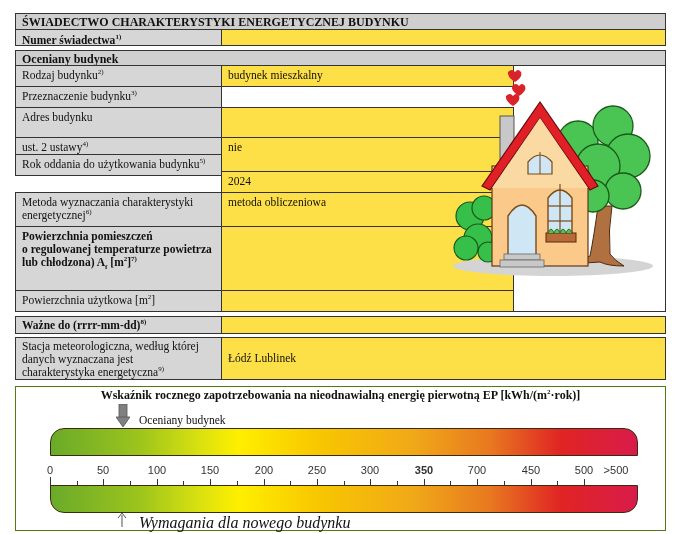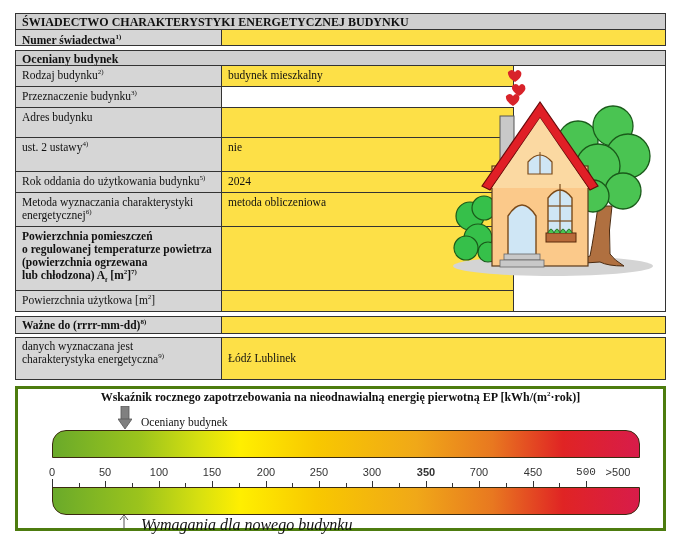--- a/index.html
+++ b/index.html
@@ -4,21 +4,21 @@
 <style>
   html, body { margin:0; padding:0; background:#ffffff; }
   body { width:680px; height:534px; position:relative; overflow:hidden; font-family:"Liberation Serif","DejaVu Serif",serif; color:#111; }
   .abs { position:absolute; box-sizing:border-box; }
   .lbl { background:#d6d6d6; border:1px solid #333; font-size:11.5px; line-height:13px; padding:3px 6px; }
   .val { background:#fde047; border:1px solid #333; font-size:11.5px; line-height:13px; padding:3px 6px; }
   .hdr { background:#cfcfcf; border:1px solid #333; font-size:12px; font-weight:bold; padding:2px 6px; line-height:13px; }
   .bold { font-weight:bold; }
   sup { font-size:7px; line-height:0; vertical-align:super; }
   sub { font-size:7px; line-height:0; }
-  .chartbox { border:3px solid #4d7c0f; background:#fff; }
+  .chartbox { border:1px solid #4d7c0f; background:#fff; }
   .bar { position:absolute; height:26px; border:1px solid #3a2a10;
          background:linear-gradient(to right,#6aaa2a 0%,#9cc41c 15%,#d7e010 25%,#ffef00 32%,#f8c800 45%,#f0a818 62%,#e87820 75%,#e02424 87%,#d81c4a 100%); }
   .bar.top { border-radius:14px 14px 0 0; }
   .bar.bottom { border-radius:0 0 14px 14px; }
   .tick-label { position:absolute; font-family:"Liberation Sans","DejaVu Sans",sans-serif; font-size:11px; color:#333; transform:translateX(-50%); top:0; }
   .tick { position:absolute; width:1px; background:#333; }
 </style>
 </head>
 <body>
 
@@ -60,39 +60,38 @@
   <span></span>
 </div>
 
 <div class="abs lbl" style="left:15px;top:137px;width:207px;height:35px;">
   <div><span>ust. 2 ustawy</span><sup>4)</sup></div>
 </div>
 <div class="abs val" style="left:221px;top:137px;width:293px;height:35px;">
   <span>nie</span>
 </div>
 
-<div class="abs lbl" style="left:15px;top:171px;width:207px;height:22px;">
+<div class="abs lbl" style="left:15px;top:154px;width:207px;height:22px;">
   <span>Rok oddania do użytkowania budynku</span><sup>5)</sup>
 </div>
 <div class="abs val" style="left:221px;top:171px;width:293px;height:22px;">
   <span>2024</span>
 </div>
 
 <div class="abs lbl" style="left:15px;top:192px;width:207px;height:35px;">
   <div>Metoda wyznaczania charakterystyki</div>
   <div><span>energetycznej</span><sup>6)</sup></div>
 </div>
 <div class="abs val" style="left:221px;top:192px;width:293px;height:35px;">
   <span>metoda obliczeniowa</span>
 </div>
 
 <div class="abs lbl" style="left:15px;top:226px;width:207px;height:65px;font-weight:bold;">
   <div>Powierzchnia pomieszczeń</div>
   <div>o regulowanej temperaturze powietrza</div>
-  <div>(powierzchnia ogrzewana</div>
   <div><span>lub chłodzona) A</span><sub>f</sub> <span>[m</span><sup>2</sup><span>]</span><sup>7)</sup></div>
 </div>
 <div class="abs val" style="left:221px;top:226px;width:293px;height:65px;">
   <span></span>
 </div>
 
 <div class="abs lbl" style="left:15px;top:290px;width:207px;height:22px;">
   <span>Powierzchnia użytkowa [m</span><sup>2</sup><span>]</span>
 </div>
 <div class="abs val" style="left:221px;top:290px;width:293px;height:22px;">
@@ -156,20 +155,21 @@
 </div>
 
 <div class="abs lbl bold" style="left:15px;top:316px;width:207px;height:18px;padding-top:2px;">
   <span>Ważne do (rrrr-mm-dd)</span><sup>8)</sup>
 </div>
 <div class="abs val" style="left:221px;top:316px;width:445px;height:18px;">
   <span></span>
 </div>
 
 <div class="abs lbl" style="left:15px;top:337px;width:207px;height:43px;padding-top:2px;">
+  <div>Stacja meteorologiczna, według której</div>
   <div>danych wyznaczana jest</div>
   <div><span>charakterystyka energetyczna</span><sup>9)</sup></div>
 </div>
 <div class="abs val" style="left:221px;top:337px;width:445px;height:43px;padding-top:14px;">
   <span>Łódź Lublinek</span>
 </div>
 
 <div class="abs chartbox" style="left:15px;top:386px;width:651px;height:145px;">
   <div class="abs" style="left:0;top:1px;width:100%;text-align:center;font-size:12px;font-weight:bold;">
     <span>Wskaźnik rocznego zapotrzebowania na nieodnawialną energię pierwotną EP [kWh/(m</span><sup>2</sup><span>·rok)]</span>
@@ -191,21 +191,21 @@
     <span class="tick-label" style="left:0px;">0</span>
     <span class="tick-label" style="left:53px;">50</span>
     <span class="tick-label" style="left:107px;">100</span>
     <span class="tick-label" style="left:160px;">150</span>
     <span class="tick-label" style="left:214px;">200</span>
     <span class="tick-label" style="left:267px;">250</span>
     <span class="tick-label" style="left:320px;">300</span>
     <span class="tick-label" style="left:374px;font-weight:bold;">350</span>
     <span class="tick-label" style="left:427px;">700</span>
     <span class="tick-label" style="left:481px;">450</span>
-    <span class="tick-label" style="left:534px;font-family:Liberation Mono, monospace;">500</span>
+    <span class="tick-label" style="left:534px;">500</span>
     <span class="tick-label" style="left:566px;">&gt;500</span>
   </div>
 
   <div class="abs" style="left:34px;top:90px;width:586px;height:10px;">
     <div class="tick" style="left:0;top:0;height:9px;"></div>
     <div class="tick" style="left:27px;top:4px;height:5px;"></div>
     <div class="tick" style="left:53px;top:2px;height:7px;"></div>
     <div class="tick" style="left:80px;top:4px;height:5px;"></div>
     <div class="tick" style="left:107px;top:2px;height:7px;"></div>
     <div class="tick" style="left:133px;top:4px;height:5px;"></div>

